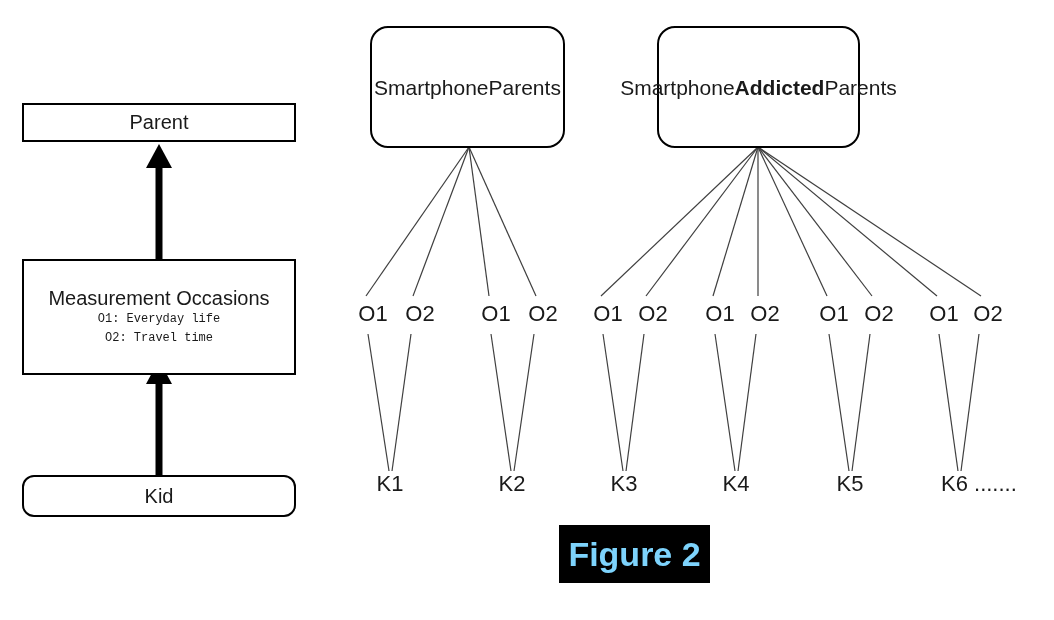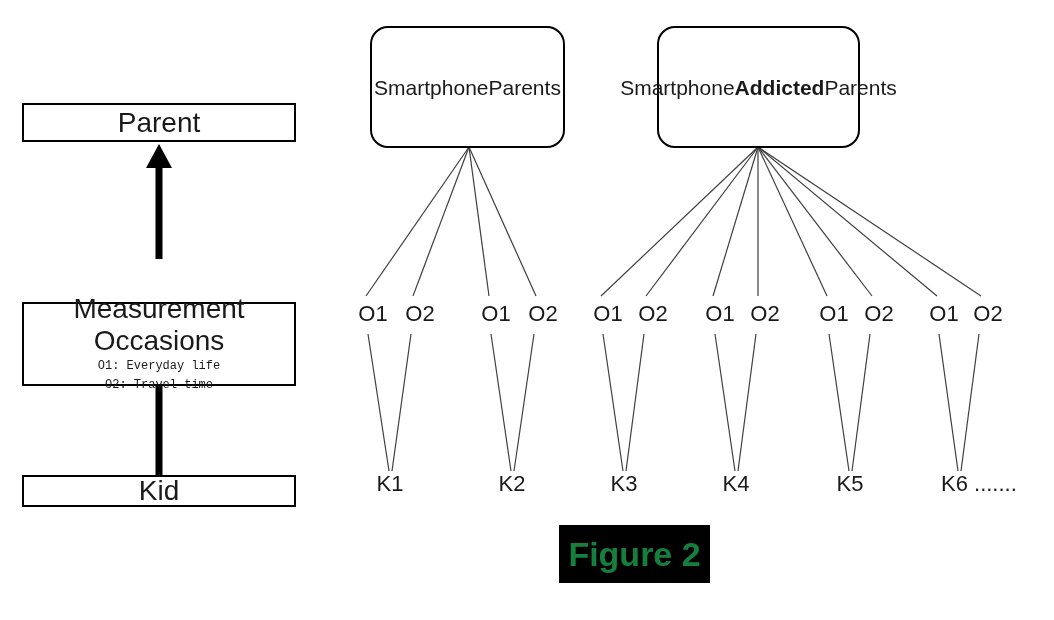--- a/index.html
+++ b/index.html
@@ -27,25 +27,25 @@
     width: 274px;
     border: 2px solid #000000;
     background: #ffffff;
     display: flex;
     flex-direction: column;
     align-items: center;
     justify-content: center;
     text-align: center;
     box-sizing: border-box;
   }
-  .lbox .title { font-size: 28px; }
+  .lbox .title { font-size: 20px; }
   .lbox .sub   { font-size: 12px; line-height: 19px; font-family: Liberation Mono, monospace; }
   #parent-box { top: 103px; height: 39px; }
-  #measurement-box { top: 259px; height: 84px; margin-top: 43px; }
-  #kid-box { top: 475px; height: 32px; }
+  #measurement-box { top: 259px; height: 116px; }
+  #kid-box { top: 475px; height: 42px; border-radius: 12px; }
 
   .gbox {
     position: absolute;
     top: 26px;
     height: 122px;
     border: 2px solid #000000;
     border-radius: 18px;
     background: #ffffff;
     display: flex;
     flex-direction: row;
@@ -77,21 +77,21 @@
   }
   .klabel.noshift { transform: none; }
 
   #figure-caption {
     position: absolute;
     left: 559px;
     top: 525px;
     width: 151px;
     height: 58px;
     background: #000000;
-    color: #15803d;
+    color: #7dd3fc;
     font-size: 34px;
     font-weight: bold;
     display: flex;
     align-items: center;
     justify-content: center;
     box-sizing: border-box;
   }
 </style>
 </head>
 <body>

